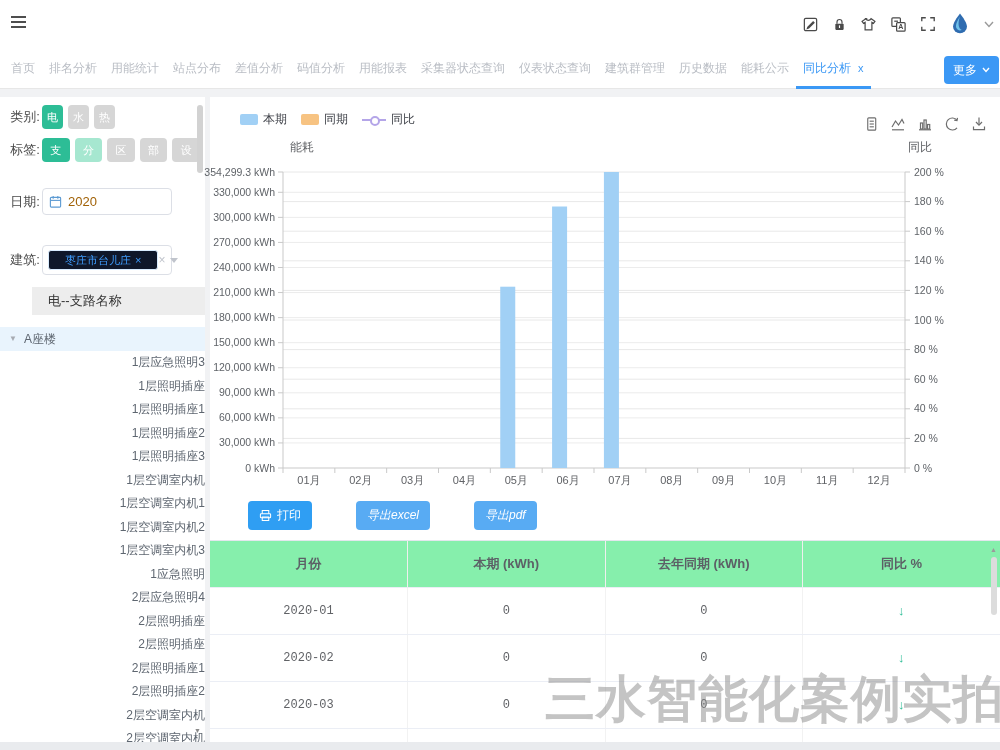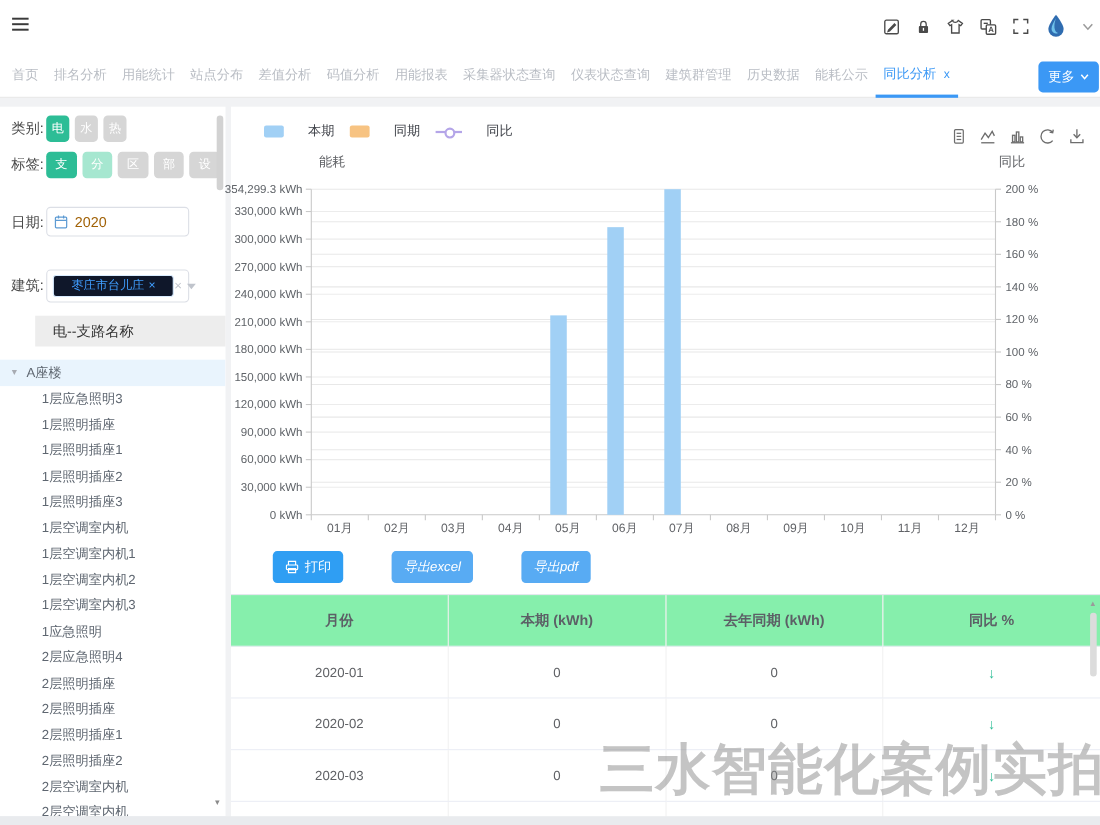--- a/index.html
+++ b/index.html
@@ -42,45 +42,45 @@
                 padding:0 16px;border-radius:3px;display:flex;align-items:center;gap:4px;white-space:nowrap;}
   .tag-close{font-size:11px;color:#409eff;cursor:pointer;}
   .clear-x{margin-left:auto;color:#c0c4cc;font-size:12px;cursor:pointer;}
   .sel-caret{width:0;height:0;border-left:4px solid transparent;border-right:4px solid transparent;
              border-top:5px solid #c0c4cc;margin-left:5px;}
   .tree-header{margin-top:12px;height:28px;line-height:28px;background:#ededed;color:#333;font-size:13px;
                padding-left:16px;width:186px;box-sizing:border-box;margin-left:32px;}
   .tree{margin-top:12px;font-size:12px;color:#5e6670;}
   .tree-group{height:24px;line-height:24px;background:#e9f4fd;padding-left:24px;position:relative;cursor:pointer;}
   .tree-group .tree-caret{position:absolute;left:9px;top:0;color:#a7abb2;font-size:8px;}
-  .tree-item{height:23.5px;line-height:23.5px;padding-left:38px;white-space:nowrap;cursor:pointer;}
+  .tree-item{height:23.5px;line-height:23.5px;padding-left:38px;white-space:nowrap;cursor:pointer;text-align:right;}
   .side-scroll-thumb{position:absolute;right:2px;top:8px;width:6px;height:68px;background:#d2d2d2;border-radius:3px;}
   .side-scroll-down{position:absolute;right:4px;bottom:8px;font-size:7px;color:#8a8a8a;}
   
   .main{position:absolute;left:210px;top:97px;width:790px;height:645px;background:#fff;}
   .legend{position:absolute;left:30px;top:14px;display:flex;align-items:center;gap:14px;font-size:12px;color:#40434a;}
-  .legend-item{display:flex;align-items:center;gap:22px;cursor:pointer;}
+  .legend-item{display:flex;align-items:center;gap:5px;cursor:pointer;}
   .legend-swatch{width:18px;height:11px;border-radius:2px;}
   .legend-line{width:24px;height:2px;position:relative;}
   .legend-line i{position:absolute;left:8px;top:-3px;width:6px;height:6px;border-radius:50%;border:2px solid;background:#fff;}
   .toolbox{position:absolute;right:13px;top:19px;display:flex;gap:11px;}
   .toolbox .tb-icon svg{display:block;}
   #chart-svg{position:absolute;left:0;top:40px;}
   .btn-row{position:absolute;left:2px;top:404px;display:flex;gap:8px;}
   .btn{height:29px;border-radius:4px;color:#fff;font-size:12px;display:flex;align-items:center;padding:0 11px;gap:5px;
        border:none;cursor:pointer;font-family:inherit;margin-left:36px;}
   .btn-print{background:#2f9ef3;}
   .btn-export{background:#58abf3;font-style:italic;}
   .table-wrap{position:absolute;left:0;top:443px;width:790px;height:202px;overflow:hidden;border-top:1px solid #e4e7ed;}
   table{width:100%;border-collapse:collapse;table-layout:fixed;}
   th{height:44px;background:#86efac;font-size:13px;color:#5c6066;font-weight:bold;
      border-bottom:1px solid #ebeef5;border-right:1px solid #efefef;}
   th:last-child,td:last-child{border-right:none;}
   td{height:44px;text-align:center;font-size:12px;color:#606266;border-bottom:1px solid #ebeef5;
-     border-right:1px solid #f2f2f2;background:#fff;}
+     border-right:1px solid #f2f2f2;background:#fff;font-family:Liberation Mono, monospace;}
   .trend{color:#2dbd96;font-size:13px;}
   .table-scroll-up{position:absolute;right:3px;top:449px;font-size:7px;color:#9a9a9a;}
   .table-scroll-thumb{position:absolute;right:3px;top:460px;width:6px;height:58px;background:#dcdcdc;border-radius:3px;}
   
   .watermark{position:absolute;left:545px;top:666px;font-size:50px;font-weight:bold;color:#8a8a8a;opacity:.5;
              white-space:nowrap;z-index:9;pointer-events:none;letter-spacing:1px;}
   svg{overflow:visible;}
 </style>
 </head>
 <body>

